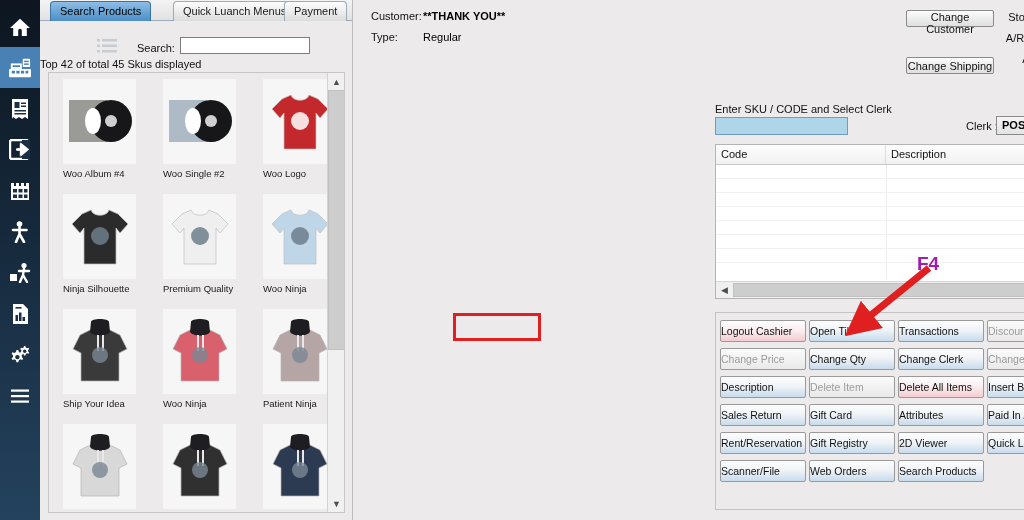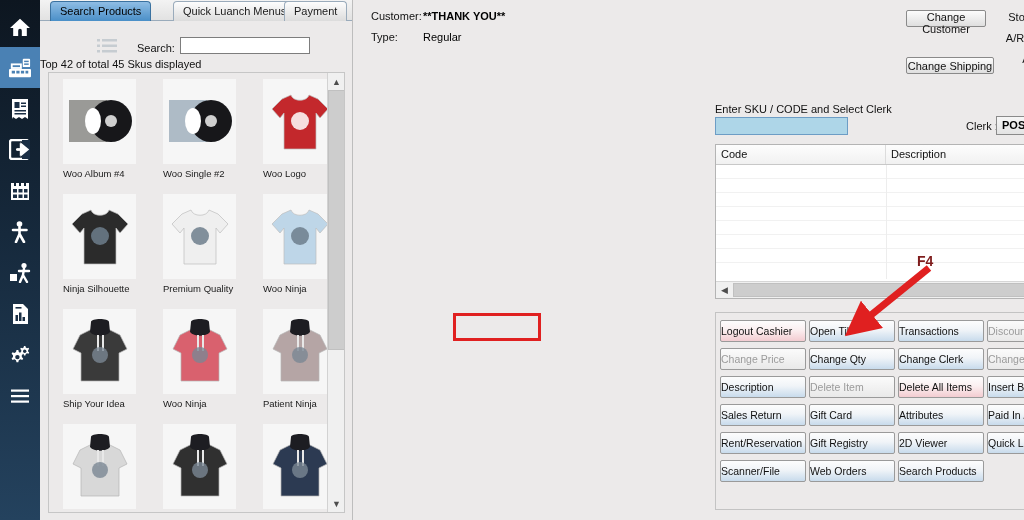--- a/index.html
+++ b/index.html
@@ -120,21 +120,21 @@
   .cval { font-weight: bold; color: #000; }
   .cval.reg { font-weight: normal; }
 
   .winbtn {
     border: 1px solid #8a8a8a; border-radius: 2px;
     background: linear-gradient(180deg,#fcfcfc,#dfdfdf);
     font-family: "Liberation Sans", sans-serif; font-size: 11px;
     color: #111; cursor: pointer; text-align: center;
   }
   #btn-change-customer {
-    position: absolute; left: 553px; top: 10px; width: 80px; height: 17px;
+    position: absolute; left: 553px; top: 10px; width: 88px; height: 17px;
   }
   #btn-change-shipping {
     position: absolute; left: 553px; top: 57px; width: 88px; height: 17px;
   }
 
   #balances { position: absolute; left: 650px; top: 8px; }
   .brow { display: flex; align-items: center; height: 18px; margin-bottom: 3px; }
   .blabel { width: 72px; text-align: right; font-size: 11px; color: #111; padding-right: 5px; }
 
   
@@ -207,21 +207,21 @@
   }
   #opentill-highlight {
     position: absolute; left: 453px; top: 313px;
     width: 88px; height: 28px;
     border: 3px solid #e02020; pointer-events: none; z-index: 20;
   }
 
   
   #f4label {
     position: absolute; left: 564px; top: 253px;
-    font-size: 14px; font-weight: bold; color: #7f1d1d;
+    font-size: 19px; font-weight: bold; color: #a21caf;
     font-family: "Liberation Sans", sans-serif;
   }
   #f4arrow { position: absolute; left: 480px; top: 262px; pointer-events: none; }
 </style>
 </head>
 <body>
 
 <div id="app">
 
   <div id="sidebar">

